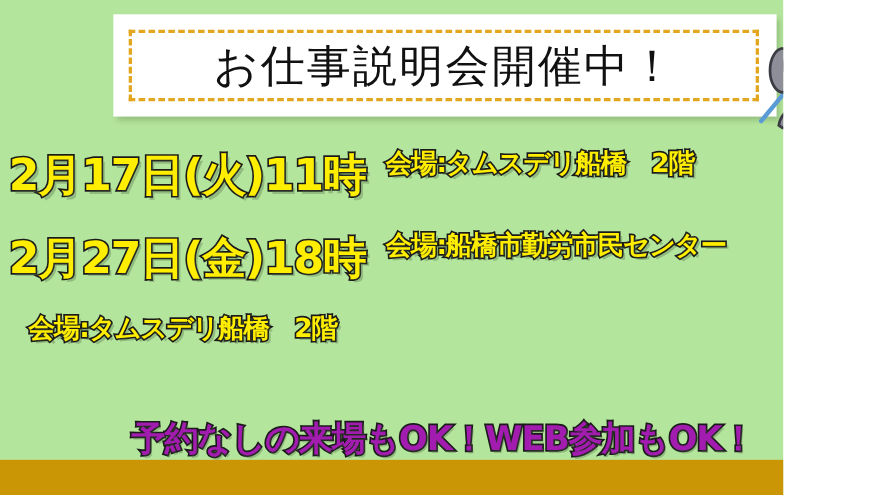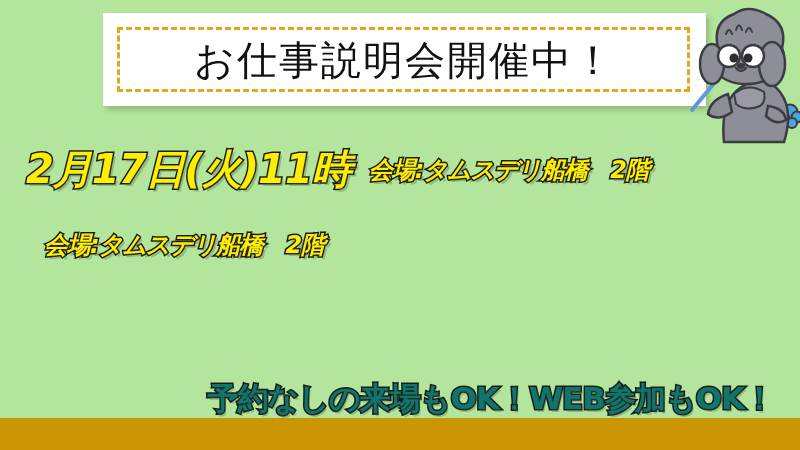--- a/index.html
+++ b/index.html
@@ -7,21 +7,21 @@
     padding: 0;
   }
   body {
     width: 800px;
     height: 450px;
     overflow: hidden;
     font-family: "Liberation Sans", "DejaVu Sans", sans-serif;
   }
   #poster {
     position: relative;
-    width: 800px;
+    width: 712px;
     height: 450px;
     background: #b4e59c;
     overflow: hidden;
   }
 
   
   #title-banner {
     position: absolute;
     left: 103px;
     top: 13px;
@@ -55,25 +55,24 @@
 
   
   #schedule {
     position: absolute;
     left: 0;
     top: 132px;
     width: 800px;
   }
   .sched-row {
     display: flex;
-    align-items: center;
+    align-items: flex-start;
     height: 75px;
-    padding-left: 26px;
+    padding-left: 8px;
     white-space: nowrap;
-    font-style: italic;
   }
   .outlined-yellow {
     color: #ffee00;
     font-family: "DejaVu Sans", "Liberation Sans", sans-serif;
     font-weight: bold;
     -webkit-text-stroke: 3px #1a1a1a;
     paint-order: stroke fill;
     text-shadow: 3px 3px 0 rgba(70,90,60,0.30);
   }
   .sched-date {
@@ -91,21 +90,21 @@
     position: absolute;
     left: 0;
     right: 26px;
     top: 378px;
     text-align: right;
     white-space: nowrap;
     font-family: "DejaVu Sans", "Liberation Sans", sans-serif;
     font-size: 31px;
     font-weight: bold;
     letter-spacing: -1px;
-    color: #0f766e;
+    color: #a21caf;
     -webkit-text-stroke: 3px #1a1a1a;
     paint-order: stroke fill;
     text-shadow: 2px 3px 0 rgba(70,90,60,0.30);
   }
 
   
   #bottom-bar {
     position: absolute;
     left: 0;
     bottom: 0;
@@ -133,20 +132,24 @@
     <div id="title-text">お仕事説明会開催中！</div>
   </div>
 
   <div id="schedule">
 
     <div class="sched-row">
       <span class="outlined-yellow sched-date">2月17日(火)11時</span>
       <span class="outlined-yellow sched-venue">会場:タムスデリ船橋　2階</span>
     </div>
 
+    <div class="sched-row">
+      <span class="outlined-yellow sched-date">2月27日(金)18時</span>
+      <span class="outlined-yellow sched-venue">会場:船橋市勤労市民センター</span>
+    </div>
 
     <div class="sched-row">
       <span class="outlined-yellow sched-venue">会場:タムスデリ船橋　2階</span>
     </div>
 
   </div>
 
   <div id="footer-note">予約なしの来場もOK！WEB参加もOK！</div>
 
   <div id="bottom-bar"></div>

